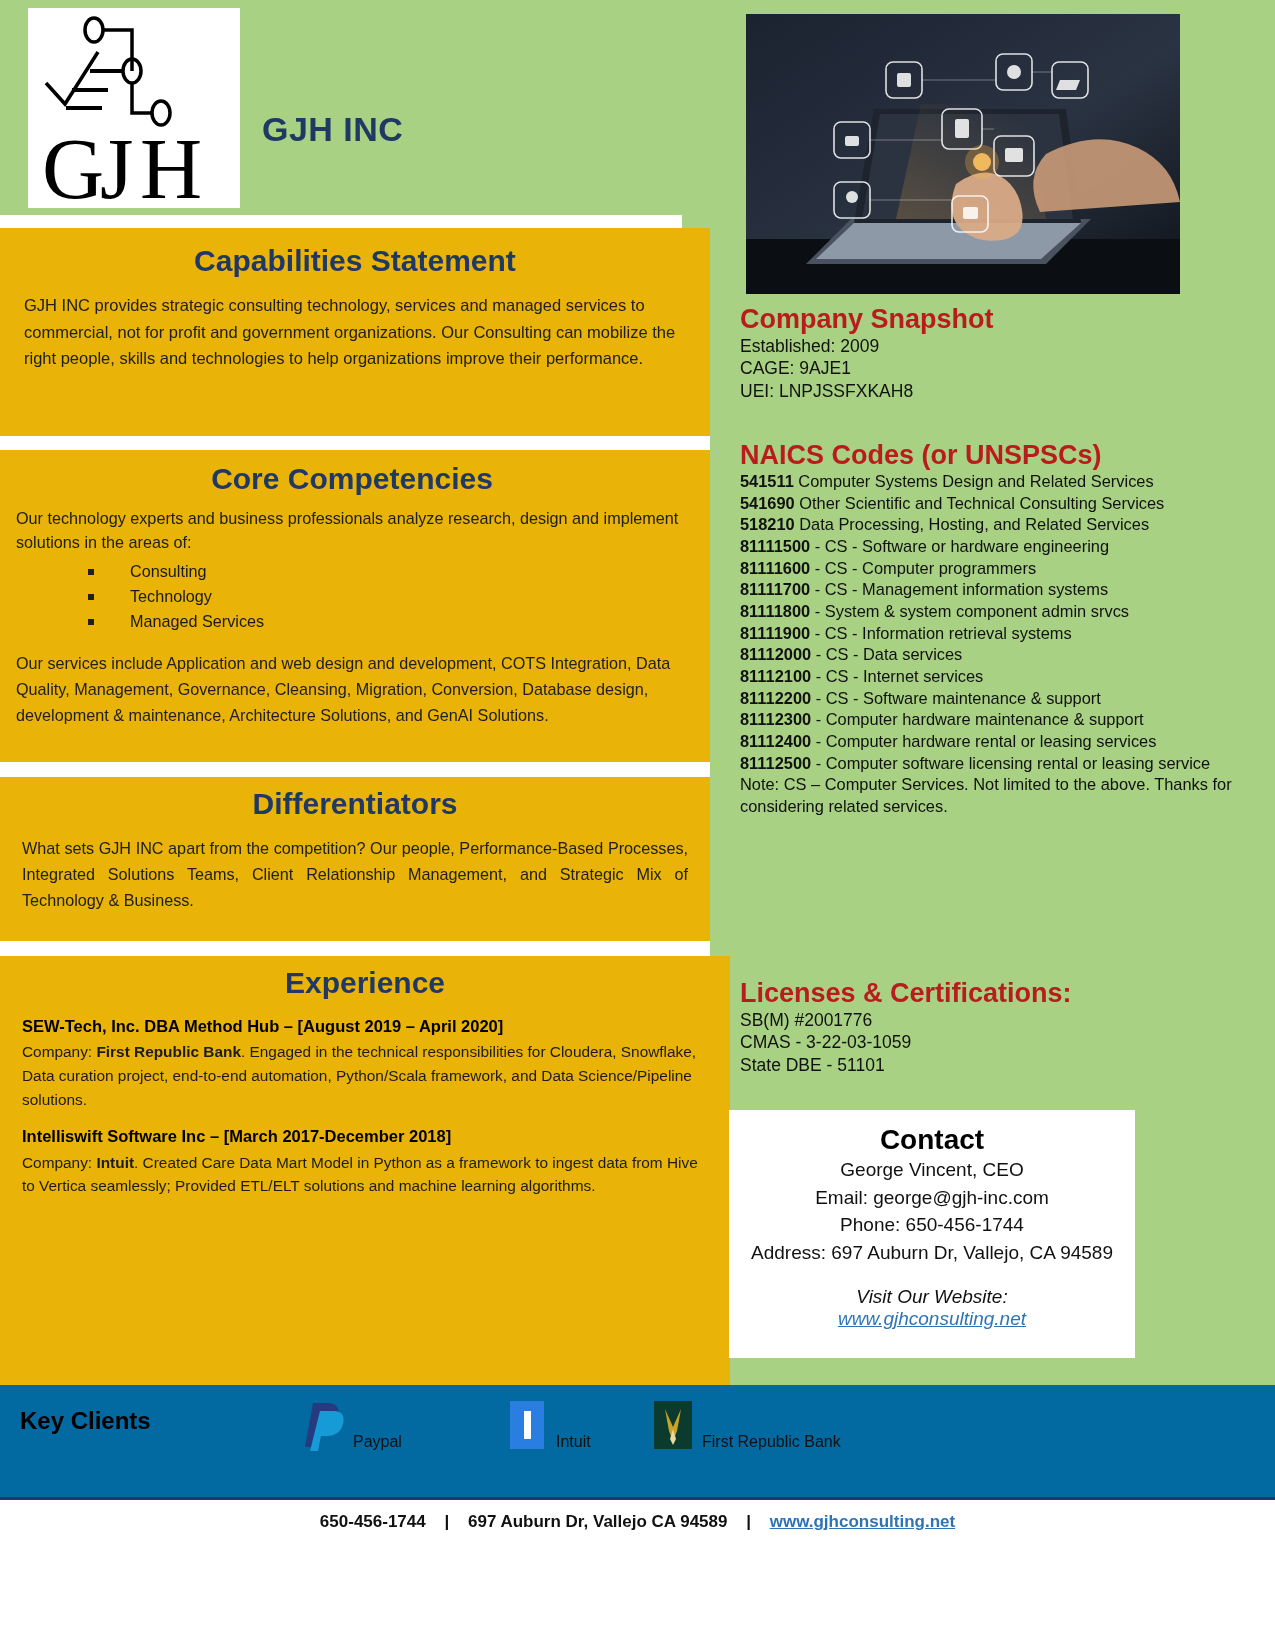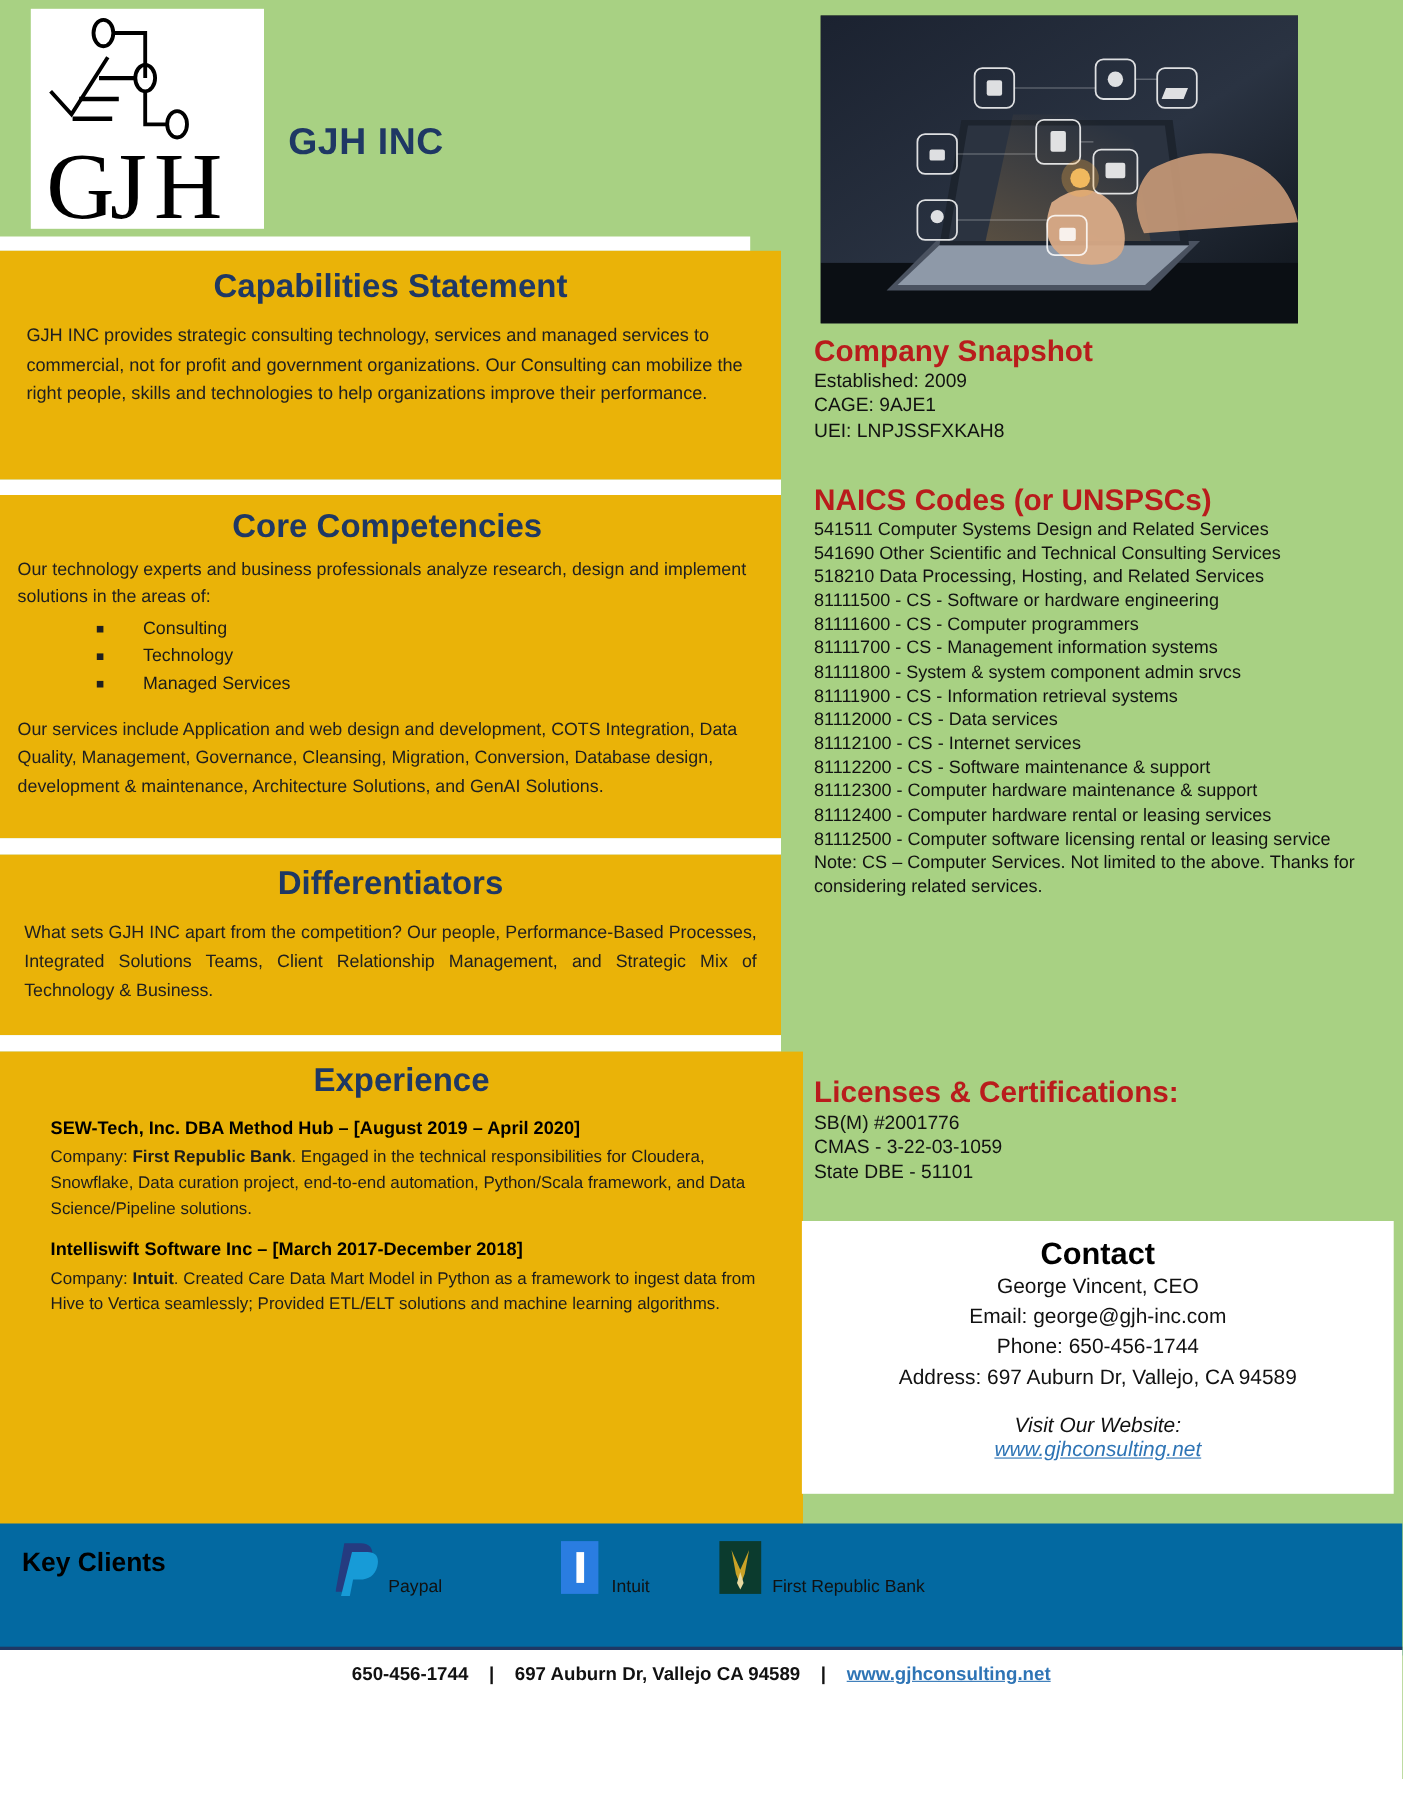--- a/index.html
+++ b/index.html
@@ -130,21 +130,21 @@
   #panel-diff .body {
     font-size: 16.2px;
     line-height: 1.62;
     margin-top: 14px;
     text-align: justify;
   }
 
   #gap-4 { top: 941px; width: 710px; height: 15px; }
   #panel-exp { top: 956px; width: 730px; height: 430px; padding: 0 22px; }
   #panel-exp h2 { font-size: 30px; padding-top: 10px; }
-  .job { margin-top: 14px; margin-left: 24px; }
+  .job { margin-top: 14px; }
   .job.first { margin-top: 16px; }
   .job-title {
     font-size: 16.5px;
     font-weight: bold;
     color: #000;
     line-height: 1.3;
   }
   .job-desc {
     font-size: 15.4px;
     line-height: 1.55;
@@ -183,31 +183,31 @@
     line-height: 1.28;
     color: #111;
     margin: 0;
   }
   .naics-line {
     font-size: 16.4px;
     line-height: 1.32;
     color: #111;
     margin: 0;
   }
-  .naics-line b { font-weight: normal; }
+  .naics-line b { font-weight: bold; }
 
   #blk-snapshot { left: 734px; top: 304px; width: 520px; }
   #blk-naics    { left: 734px; top: 440px; width: 530px; }
   #blk-licenses { left: 734px; top: 978px; width: 520px; }
 
   .contact-box {
     position: absolute;
     left: 729px;
     top: 1110px;
-    width: 538px;
+    width: 406px;
     height: 248px;
     background: #ffffff;
     text-align: center;
     box-sizing: border-box;
     padding-top: 14px;
   }
   .contact-box h2 {
     margin: 0;
     font-size: 28px;
     font-weight: bold;

